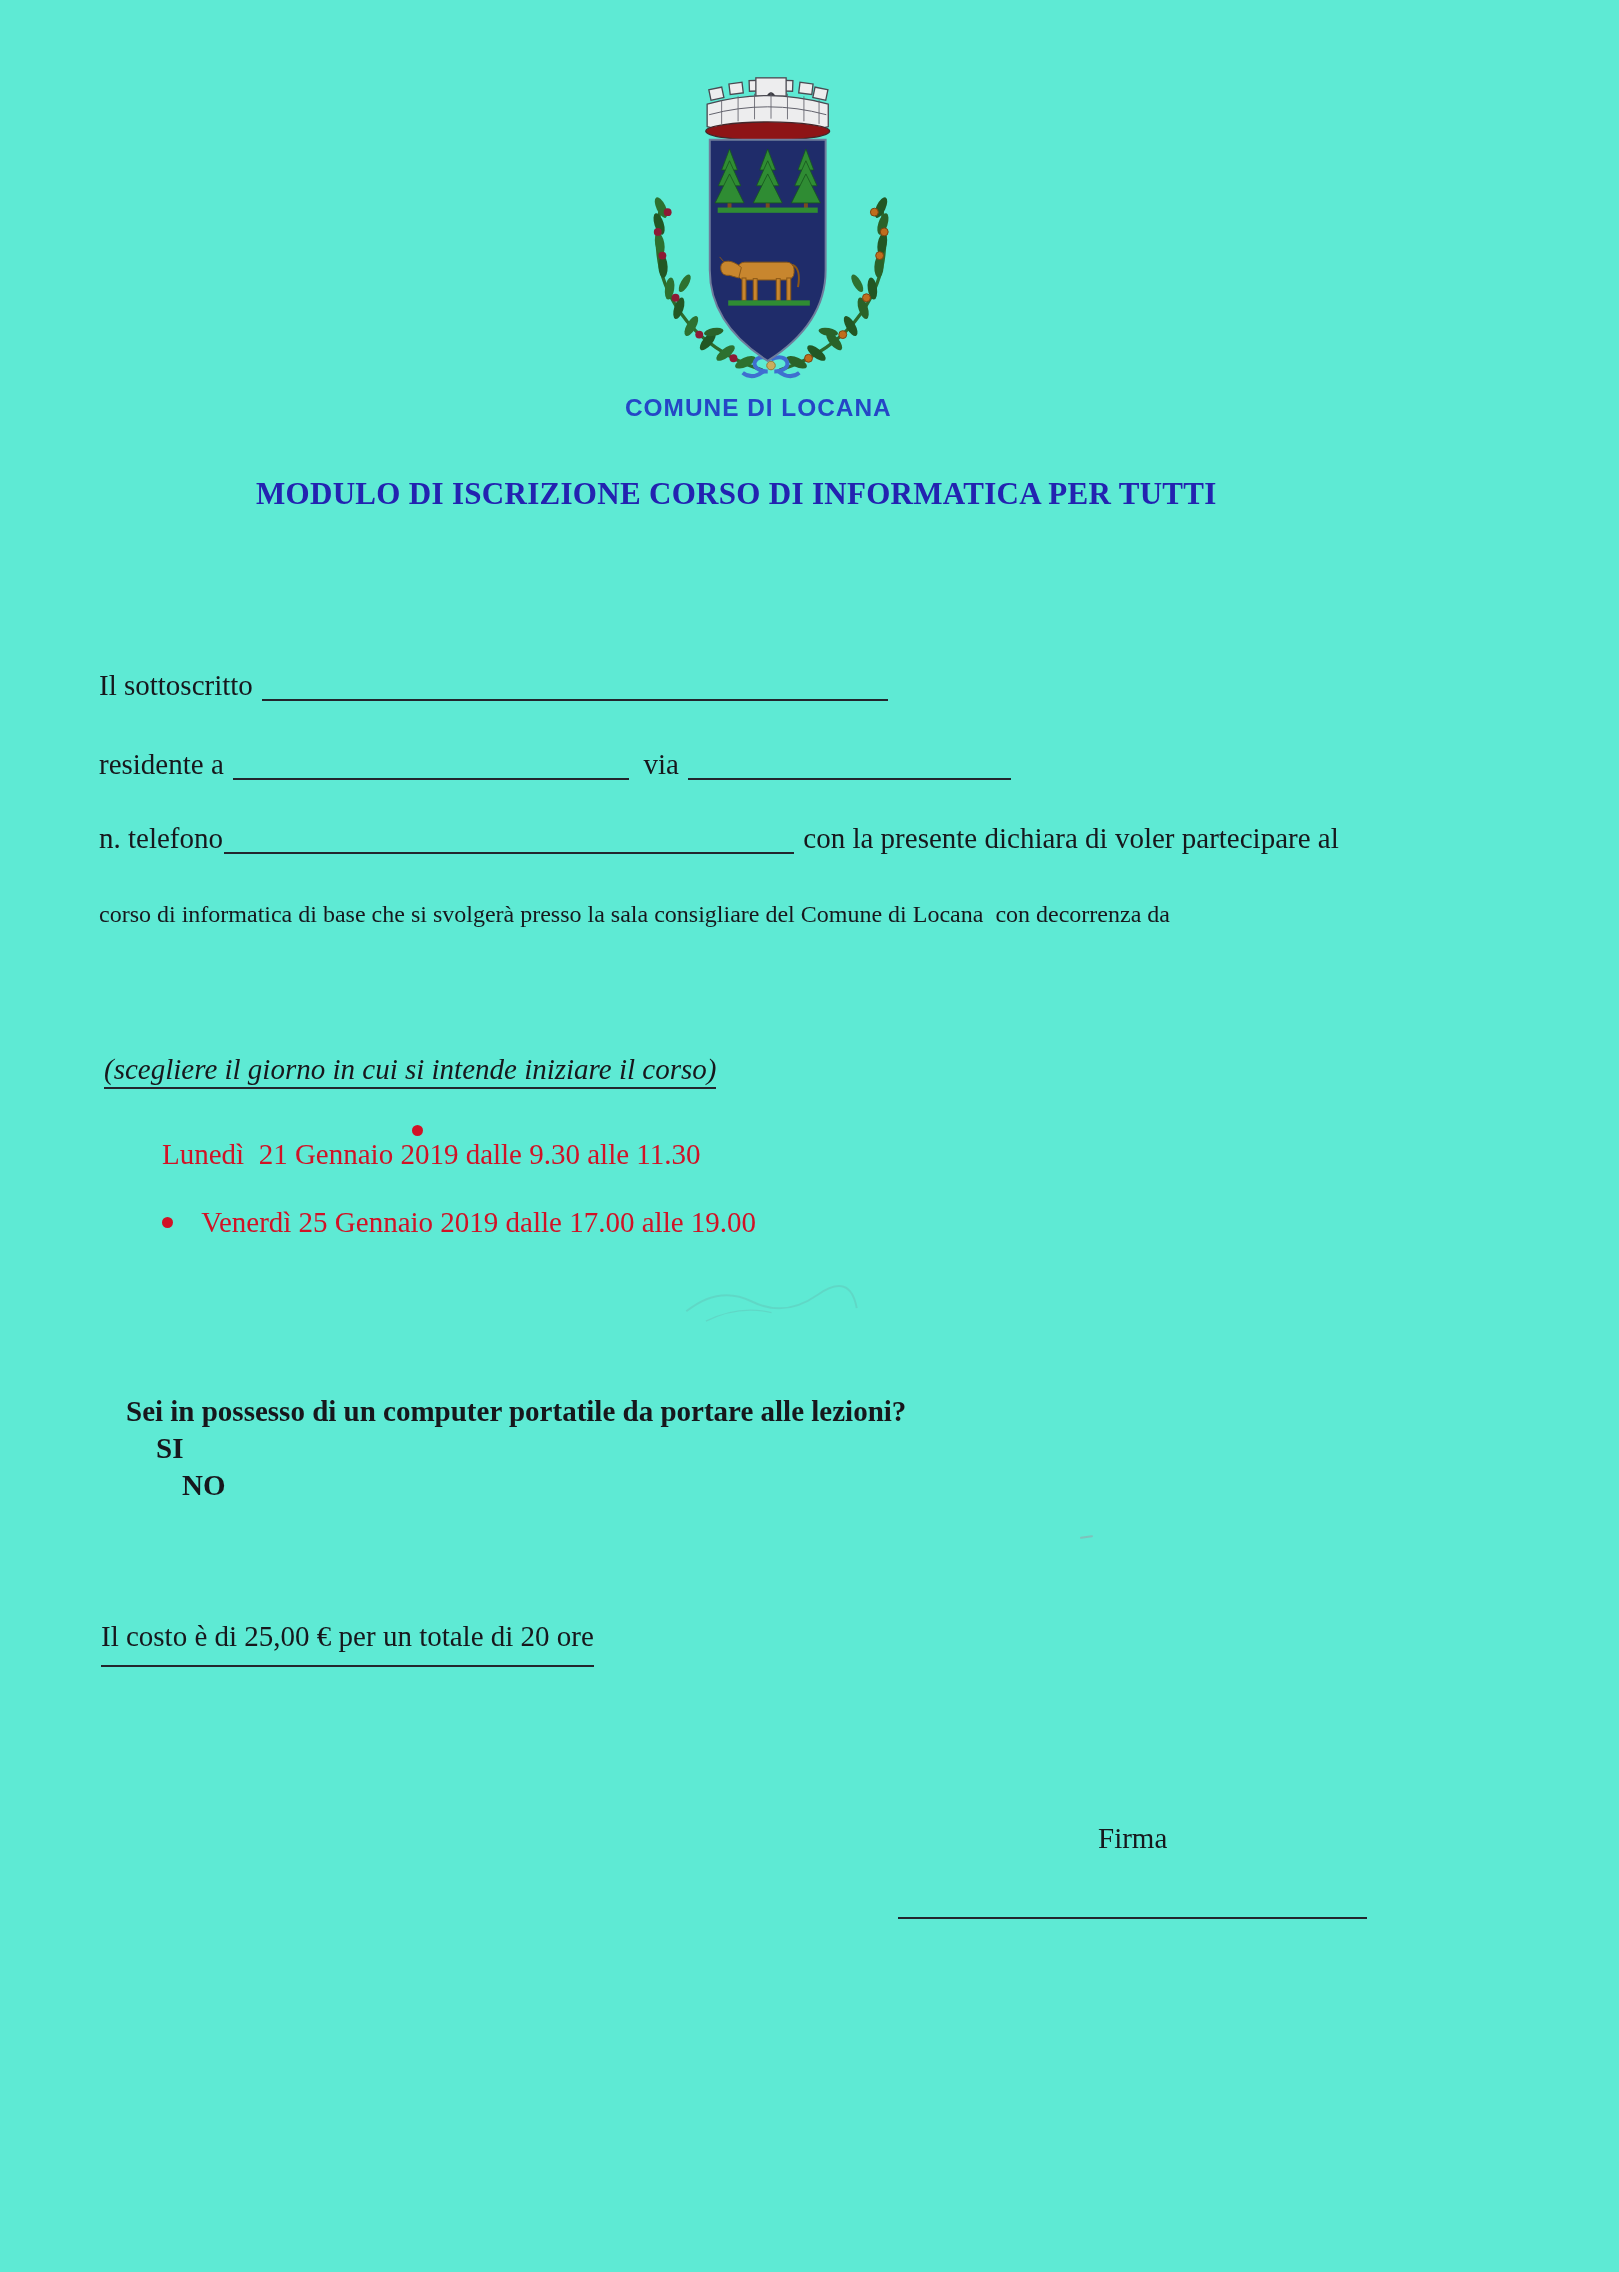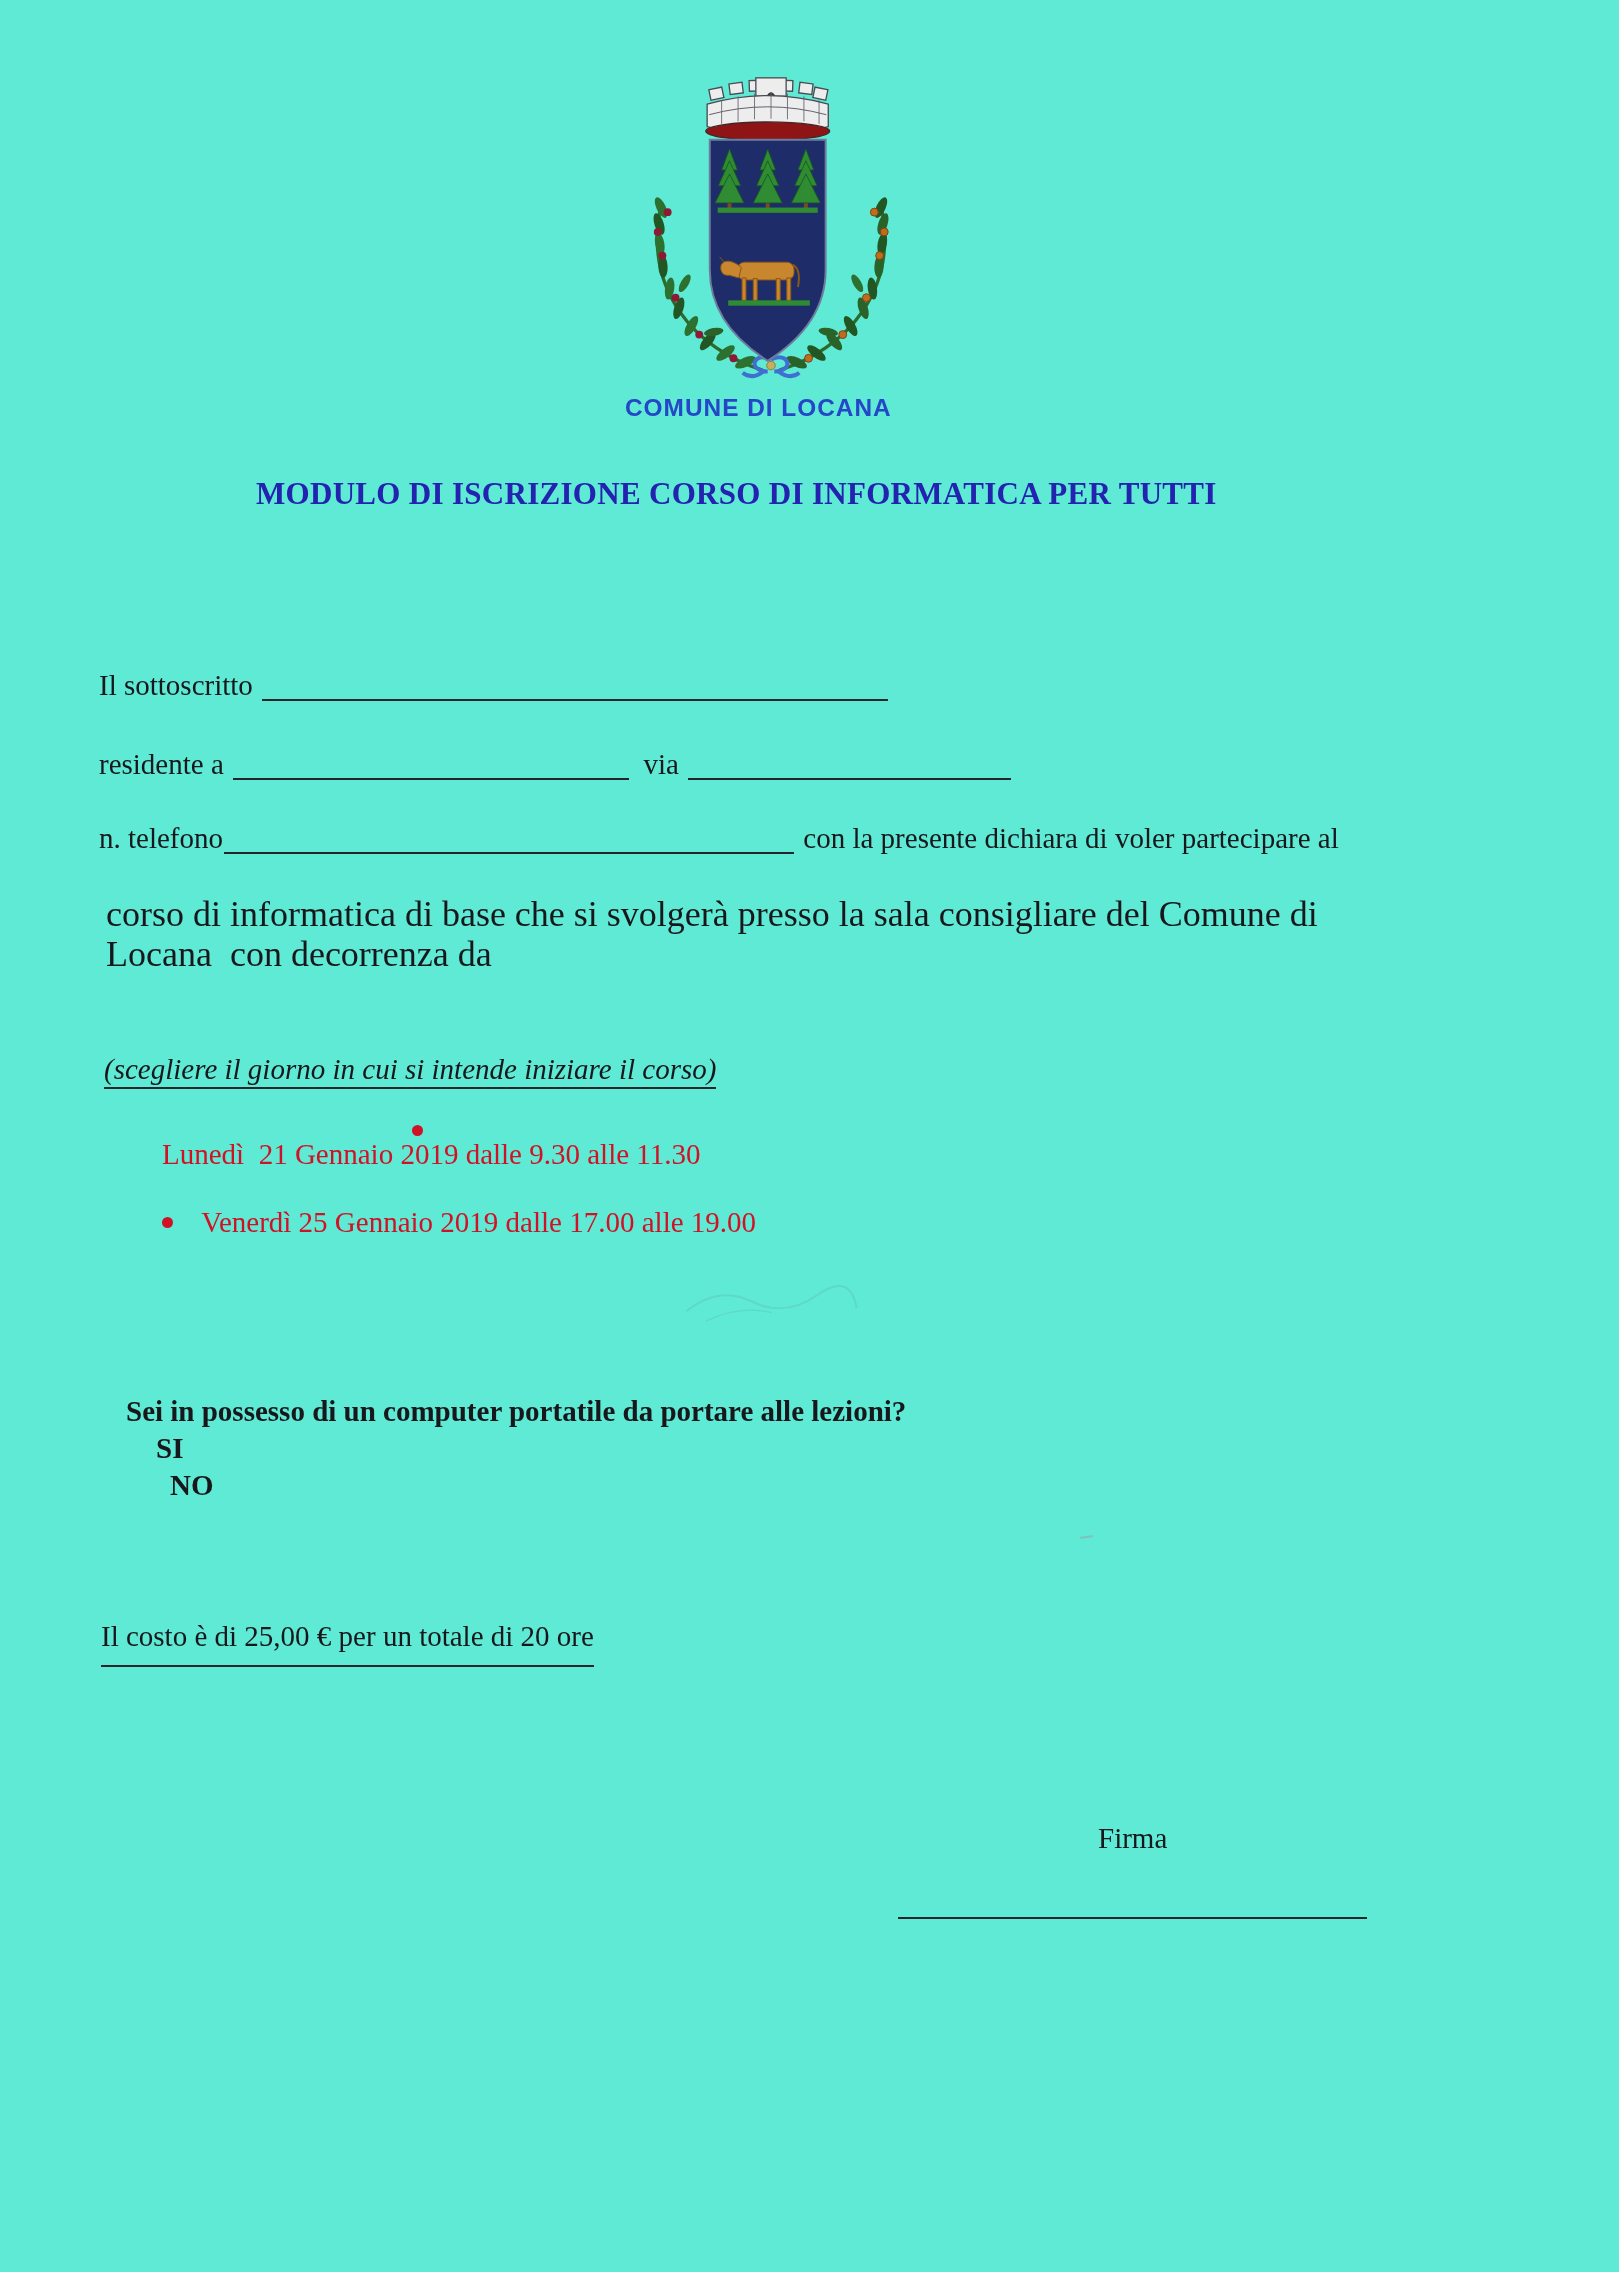--- a/index.html
+++ b/index.html
@@ -29,22 +29,22 @@
   .fline{
     position:absolute;display:flex;align-items:flex-end;
     font-size:29px;line-height:37px;white-space:pre;
   }
   .blank{
     display:inline-block;height:0;
     border-bottom:2.6px solid var(--line-ink,#23252d);
     margin:0 0 3.3px 9.2px;
   }
   .para{
-    position:absolute;left:106px;top:894px;width:1325px;
-    font-size:36px;line-height:40px;white-space:pre-wrap;
+    position:absolute;left:99px;top:894px;width:1325px;
+    font-size:24px;line-height:40px;white-space:pre-wrap;
   }
   .note{
     position:absolute;left:104px;top:1051px;
     font-size:29px;line-height:37px;font-style:italic;
   }
   .note .ul{border-bottom:2.6px solid var(--line-ink,#23252d);padding-bottom:2px;font-style:italic;}
   .bullet-row{
     position:absolute;display:flex;align-items:center;
     font-size:29px;line-height:37px;white-space:pre;
     color:var(--option-red,#d11226);
@@ -52,21 +52,21 @@
   .bullet-dot{
     width:11.2px;height:11.2px;border-radius:50%;
     background:var(--option-red,#d11226);
     margin-right:28px;flex:none;
   }
   .question{
     position:absolute;left:97px;top:1356px;
     font-size:29px;line-height:37px;font-weight:bold;white-space:pre;
   }
   .question .gap-si{margin-left:30px;}
-  .question .gap-no{margin-left:44px;}
+  .question .gap-no{margin-left:56px;}
   .cost{
     position:absolute;left:101px;top:1618px;
     font-size:29px;line-height:37px;
   }
   .cost .ul{border-bottom:2.6px solid var(--line-ink,#23252d);padding-bottom:13px;text-align:center;}
   .firma{
     position:absolute;left:1098px;top:1820px;
     font-size:29px;line-height:37px;
   }
   .sig-line{

